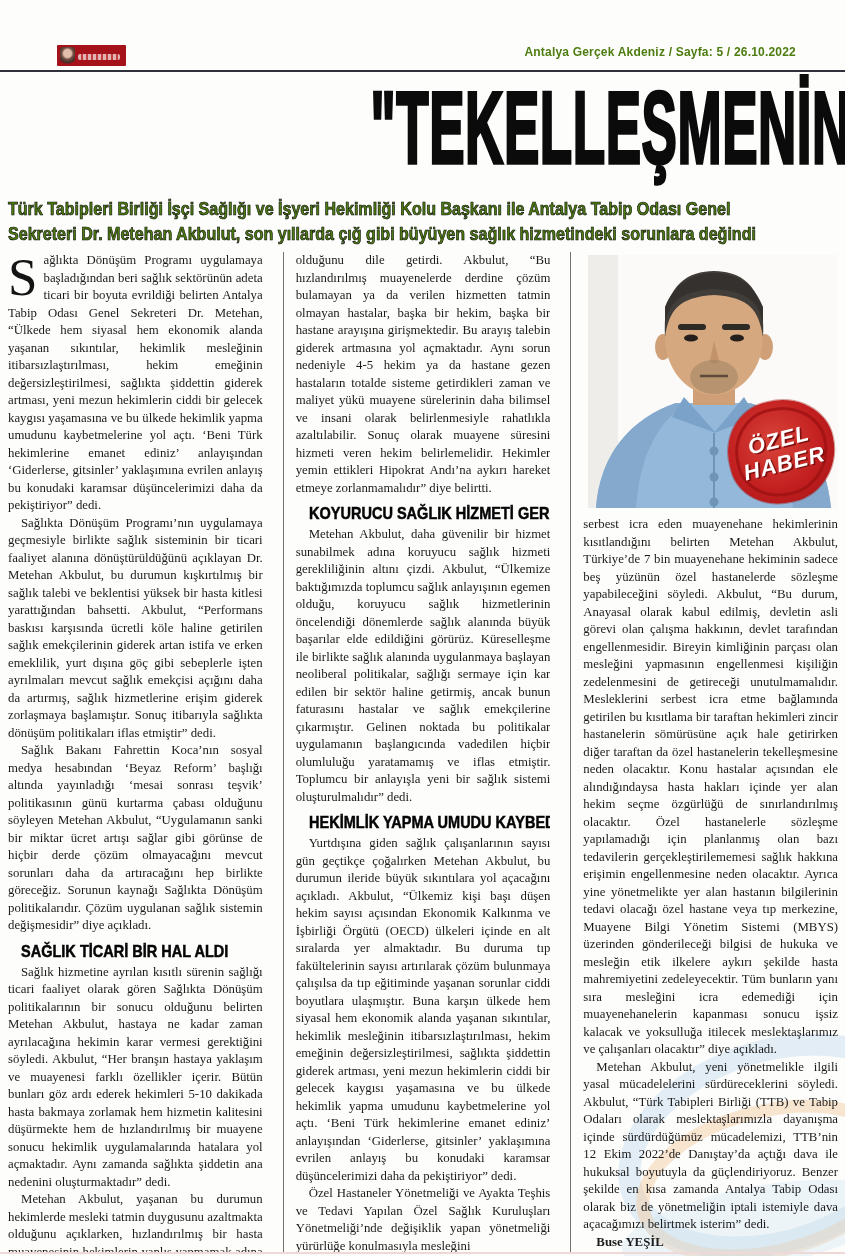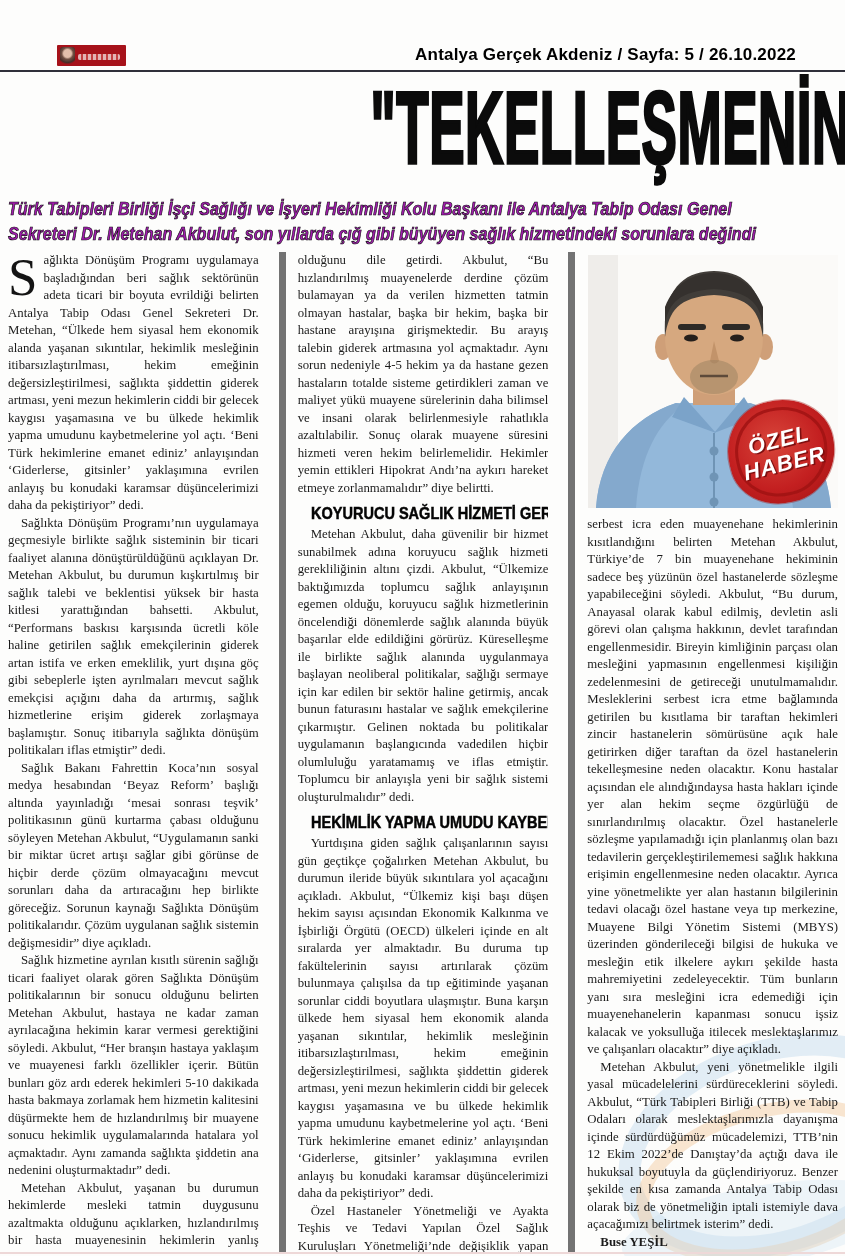--- a/index.html
+++ b/index.html
@@ -2,34 +2,34 @@
 <html lang="tr"><head>
 <meta charset="utf-8">
 <style>
   html,body{margin:0;padding:0;background:#888;}
   .page{position:relative;width:845px;height:1256px;background:#fdfdfc;margin:0 auto;overflow:hidden;font-family:"Liberation Serif",serif;}
 
   
   .masthead-logo{position:absolute;left:57px;top:45px;width:69px;height:21px;background:#a6121a;border-radius:1px;}
   .masthead-logo .portrait-dot{position:absolute;left:3px;top:2px;width:15px;height:17px;background:radial-gradient(circle at 50% 38%,#e9d2bb 0 30%,#6b5748 45%,#3c3029 70%,#a6121a 85%);border-radius:3px;opacity:.9;}
   .masthead-logo .script-smudge{position:absolute;left:21px;top:9px;width:42px;height:6px;background:repeating-linear-gradient(90deg,#f2dcdc 0 3px,#c94a4a 3px 5px);opacity:.8;border-radius:2px;}
-  .header-pub{position:absolute;top:45px;right:49px;font-family:"Liberation Sans",sans-serif;font-weight:bold;font-size:17px;letter-spacing:.2px;color:#000000;}
+  .header-pub{position:absolute;top:45px;right:49px;font-family:"Liberation Sans",sans-serif;font-weight:bold;font-size:12px;letter-spacing:.2px;color:#4d7c0f;}
   .header-rule{position:absolute;top:70px;left:0;width:845px;height:2px;background:#30303a;}
 
   
   .headline-wrap{position:absolute;top:72px;left:0;width:845px;height:122px;text-align:center;}
   .headline{display:inline-block;font-family:"Liberation Sans",sans-serif;font-weight:bold;font-size:102px;line-height:112px;white-space:nowrap;transform:scaleX(.52);transform-origin:50% 0;color:#0b0b0b;-webkit-text-stroke:3.5px #0b0b0b;letter-spacing:1px;}
 
-  .subtitle{position:absolute;top:196px;left:8px;width:829px;color:#a21caf;font-style:italic;}
+  .subtitle{position:absolute;top:196px;left:8px;width:829px;color:#4d7c0f;}
   .subtitle .line{display:block;white-space:nowrap;font-family:"Liberation Sans",sans-serif;font-weight:bold;font-size:19px;line-height:25px;transform:scaleX(.845);transform-origin:0 50%;-webkit-text-stroke:.7px #0c0c0c;}
 
   
   .body-cols{position:absolute;top:252px;left:8px;width:830px;height:1000px;display:flex;gap:8px;overflow:hidden;z-index:1;}
   .col{flex:1 1 0;min-width:0;overflow:hidden;}
-  .col + .col{border-left:7px solid #737373;padding-left:12px;margin-left:12px;}
+  .col + .col{border-left:1px solid #737373;padding-left:12px;margin-left:12px;}
   .col p{margin:0;font-size:12.8px;line-height:17.5px;text-align:justify;color:#1b1b1b;text-indent:13px;}
   .col p.no-indent{text-indent:0;}
   .dropcap{float:left;font-size:53px;line-height:44px;padding:3px 6px 0 0;color:#141414;}
   .shead-row{margin:7px 0 3px 13px;line-height:19px;}
   .shead{display:inline-block;font-family:"Liberation Sans",sans-serif;font-weight:bold;font-size:16.5px;line-height:19px;white-space:nowrap;transform:scaleX(.88);transform-origin:0 50%;color:#050505;-webkit-text-stroke:.5px #050505;}
   .byline{text-align:right;font-weight:bold;font-size:14.5px;margin-top:7px;color:#101010;text-indent:0;font-family:"Liberation Serif",serif;}
 
   
   .photo-frame{position:relative;width:250px;height:253px;margin:3px 0 8px auto;background:#f8f7f4;overflow:hidden;}
   .stamp{position:absolute;right:3px;bottom:5px;width:107px;height:103px;transform:rotate(-14deg);}
@@ -67,20 +67,21 @@
     <ellipse cx="225" cy="165" rx="130" ry="70" fill="none" stroke="#f2c79b" stroke-width="13" opacity="0.45" transform="rotate(-14 225 165)"></ellipse>
     <ellipse cx="215" cy="210" rx="140" ry="40" fill="#cfe2f1" opacity="0.35" transform="rotate(-10 215 210)"></ellipse>
   </svg>
 
   <div class="body-cols">
 
     <div class="col">
       <p class="no-indent"><span class="dropcap">S</span><span>ağlıkta Dönüşüm Programı uygulamaya başladığından beri sağlık sektörünün adeta ticari bir boyuta evrildiği belirten Antalya Tabip Odası Genel Sekreteri Dr. Metehan, “Ülkede hem siyasal hem ekonomik alanda yaşanan sıkıntılar, hekimlik mesleğinin itibarsızlaştırılması, hekim emeğinin değersizleştirilmesi, sağlıkta şiddettin giderek artması, yeni mezun hekimlerin ciddi bir gelecek kaygısı yaşamasına ve bu ülkede hekimlik yapma umudunu kaybetmelerine yol açtı. ‘Beni Türk hekimlerine emanet ediniz’ anlayışından ‘Giderlerse, gitsinler’ yaklaşımına evrilen anlayış bu konudaki karamsar düşüncelerimizi daha da pekiştiriyor” dedi.</span></p>
       <p>Sağlıkta Dönüşüm Programı’nın uygulamaya geçmesiyle birlikte sağlık sisteminin bir ticari faaliyet alanına dönüştürüldüğünü açıklayan Dr. Metehan Akbulut, bu durumun kışkırtılmış bir sağlık talebi ve beklentisi yüksek bir hasta kitlesi yarattığından bahsetti. Akbulut, “Performans baskısı karşısında ücretli köle haline getirilen sağlık emekçilerinin giderek artan istifa ve erken emeklilik, yurt dışına göç gibi sebeplerle işten ayrılmaları mevcut sağlık emekçisi açığını daha da artırmış, sağlık hizmetlerine erişim giderek zorlaşmaya başlamıştır. Sonuç itibarıyla sağlıkta dönüşüm politikaları iflas etmiştir” dedi.</p>
       <p>Sağlık Bakanı Fahrettin Koca’nın sosyal medya hesabından ‘Beyaz Reform’ başlığı altında yayınladığı ‘mesai sonrası teşvik’ politikasının günü kurtarma çabası olduğunu söyleyen Metehan Akbulut, “Uygulamanın sanki bir miktar ücret artışı sağlar gibi görünse de hiçbir derde çözüm olmayacağını mevcut sorunları daha da artıracağını hep birlikte göreceğiz. Sorunun kaynağı Sağlıkta Dönüşüm politikalarıdır. Çözüm uygulanan sağlık sistemin değişmesidir” diye açıkladı.</p>
+      <div class="shead-row"><span class="shead">SAĞLIK TİCARİ BİR HAL ALDI</span></div>
       <p>Sağlık hizmetine ayrılan kısıtlı sürenin sağlığı ticari faaliyet olarak gören Sağlıkta Dönüşüm politikalarının bir sonucu olduğunu belirten Metehan Akbulut, hastaya ne kadar zaman ayrılacağına hekimin karar vermesi gerektiğini söyledi. Akbulut, “Her branşın hastaya yaklaşım ve muayenesi farklı özellikler içerir. Bütün bunları göz ardı ederek hekimleri 5-10 dakikada hasta bakmaya zorlamak hem hizmetin kalitesini düşürmekte hem de hızlandırılmış bir muayene sonucu hekimlik uygulamalarında hatalara yol açmaktadır. Aynı zamanda sağlıkta şiddetin ana nedenini oluşturmaktadır” dedi.</p>
       <p>Metehan Akbulut, yaşanan bu durumun hekimlerde mesleki tatmin duygusunu azaltmakta olduğunu açıklarken, hızlandırılmış bir hasta muayenesinin hekimlerin yanlış yapmamak adına daha çok tetkik istemelerine ve daha pahalı bir sağlık hizmetine yol açmakta</p>
     </div>
 
     <div class="col">
       <p class="no-indent">olduğunu dile getirdi. Akbulut, “Bu hızlandırılmış muayenelerde derdine çözüm bulamayan ya da verilen hizmetten tatmin olmayan hastalar, başka bir hekim, başka bir hastane arayışına girişmektedir. Bu arayış talebin giderek artmasına yol açmaktadır. Aynı sorun nedeniyle 4-5 hekim ya da hastane gezen hastaların totalde sisteme getirdikleri zaman ve maliyet yükü muayene sürelerinin daha bilimsel ve insani olarak belirlenmesiyle rahatlıkla azaltılabilir. Sonuç olarak muayene süresini hizmeti veren hekim belirlemelidir. Hekimler yemin ettikleri Hipokrat Andı’na aykırı hareket etmeye zorlanmamalıdır” diye belirtti.</p>
       <div class="shead-row"><span class="shead">KOYURUCU SAĞLIK HİZMETİ GEREK</span></div>
       <p>Metehan Akbulut, daha güvenilir bir hizmet sunabilmek adına koruyucu sağlık hizmeti gerekliliğinin altını çizdi. Akbulut, “Ülkemize baktığımızda toplumcu sağlık anlayışının egemen olduğu, koruyucu sağlık hizmetlerinin öncelendiği dönemlerde sağlık alanında büyük başarılar elde edildiğini görürüz. Küreselleşme ile birlikte sağlık alanında uygulanmaya başlayan neoliberal politikalar, sağlığı sermaye için kar edilen bir sektör haline getirmiş, ancak bunun faturasını hastalar ve sağlık emekçilerine çıkarmıştır. Gelinen noktada bu politikalar uygulamanın başlangıcında vadedilen hiçbir olumluluğu yaratamamış ve iflas etmiştir. Toplumcu bir anlayışla yeni bir sağlık sistemi oluşturulmalıdır” dedi.</p>
       <div class="shead-row"><span class="shead">HEKİMLİK YAPMA UMUDU KAYBEDİLİYOR</span></div>
       <p>Yurtdışına giden sağlık çalışanlarının sayısı gün geçtikçe çoğalırken Metehan Akbulut, bu durumun ileride büyük sıkıntılara yol açacağını açıkladı. Akbulut, “Ülkemiz kişi başı düşen hekim sayısı açısından Ekonomik Kalkınma ve İşbirliği Örgütü (OECD) ülkeleri içinde en alt sıralarda yer almaktadır. Bu duruma tıp fakültelerinin sayısı artırılarak çözüm bulunmaya çalışılsa da tıp eğitiminde yaşanan sorunlar ciddi boyutlara ulaşmıştır. Buna karşın ülkede hem siyasal hem ekonomik alanda yaşanan sıkıntılar, hekimlik mesleğinin itibarsızlaştırılması, hekim emeğinin değersizleştirilmesi, sağlıkta şiddettin giderek artması, yeni mezun hekimlerin ciddi bir gelecek kaygısı yaşamasına ve bu ülkede hekimlik yapma umudunu kaybetmelerine yol açtı. ‘Beni Türk hekimlerine emanet ediniz’ anlayışından ‘Giderlerse, gitsinler’ yaklaşımına evrilen anlayış bu konudaki karamsar düşüncelerimizi daha da pekiştiriyor” dedi.</p>

